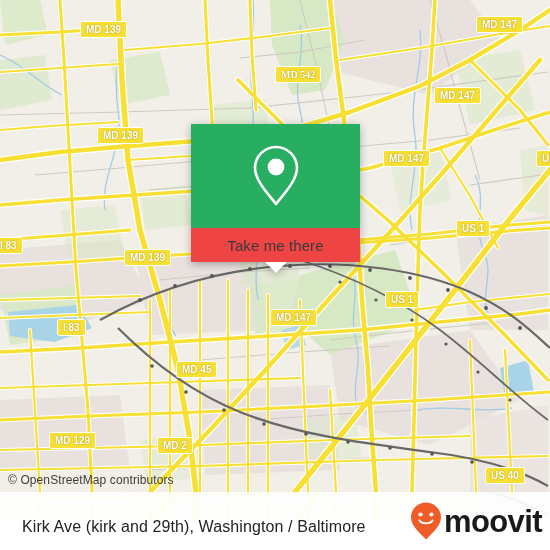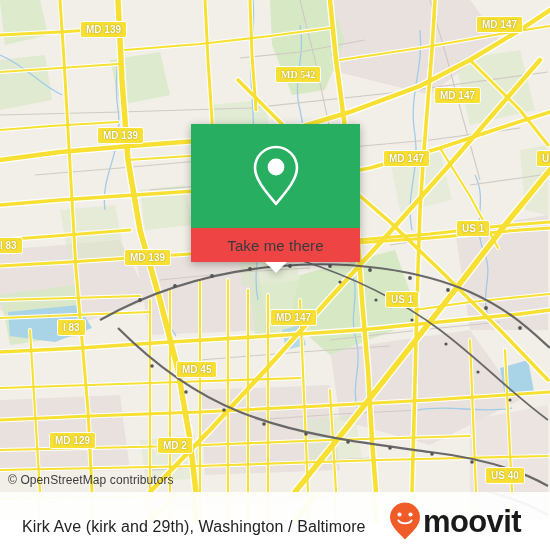--- a/index.html
+++ b/index.html
@@ -97,21 +97,21 @@
     position: absolute;
     left: 22px; top: 0; height: 70px;
     display: flex; align-items: center;
     font-size: 16px;
     color: #232323;
     letter-spacing: .1px;
     white-space: nowrap;
   }
   .brand {
     position: absolute;
-    right: 29px; top: 0; height: 58px;
+    right: 8px; top: 0; height: 58px;
     display: flex; align-items: center; gap: 1px;
   }
   .brand-text {
     font-size: 31px;
     font-weight: bold;
     color: #1a1a1a;
     letter-spacing: -.6px;
     line-height: 1;
   }
 </style>

